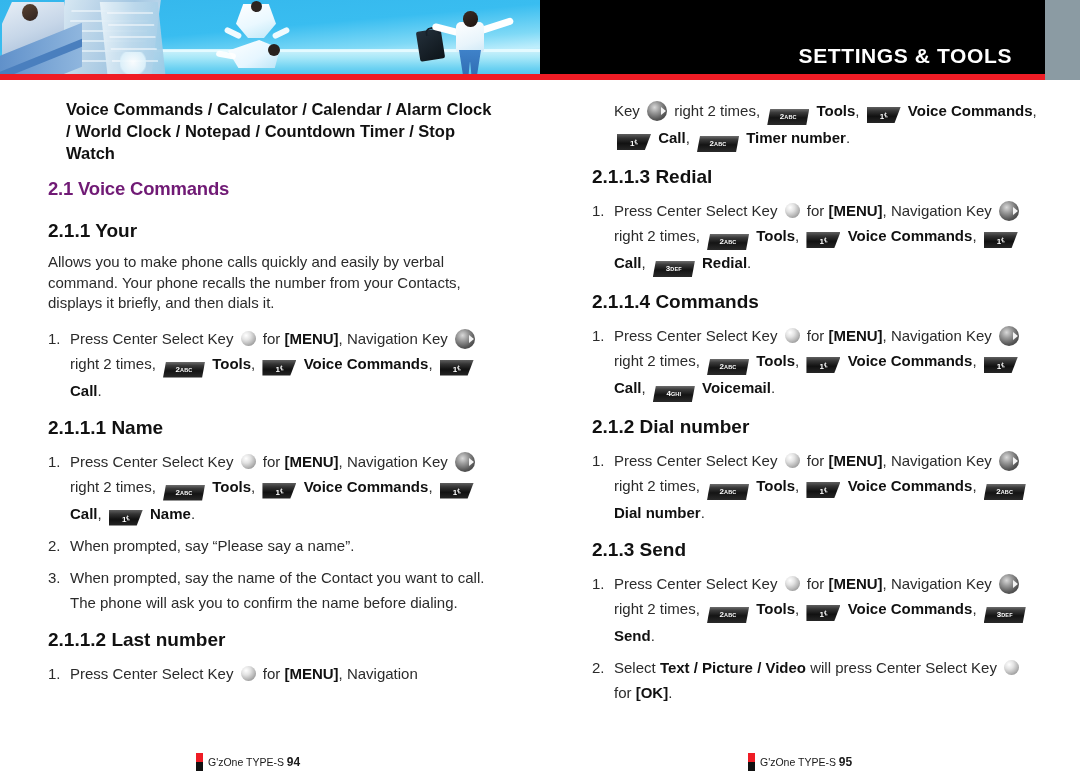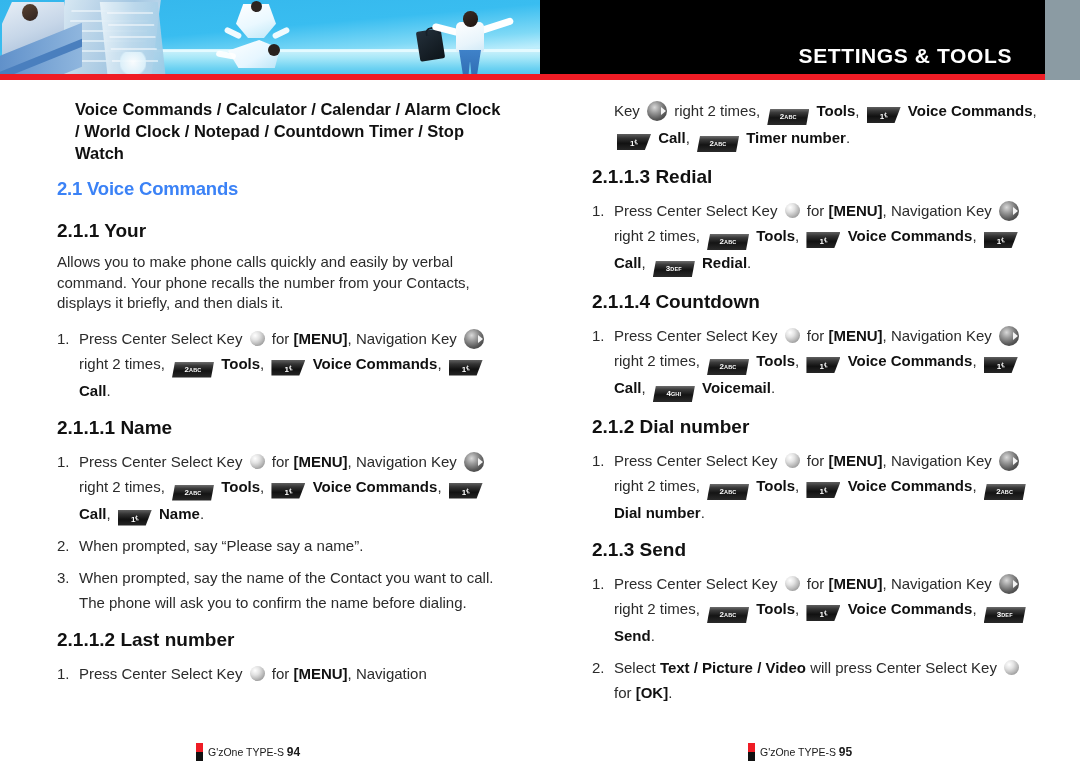--- a/index.html
+++ b/index.html
@@ -122,29 +122,29 @@
   #section-title{
     position:absolute;right:68px;top:44px;
     color:#ffffff;font-size:21px;font-weight:bold;letter-spacing:.6px;
   }
   .banner-redline{
     position:absolute;left:0;top:74px;width:1045px;height:6px;background:#ef1c25;
   }
 
   
   .col{position:absolute;top:98px;width:450px;}
-  #col-left{left:57px;}
+  #col-left{left:48px;}
   #col-right{left:592px;}
 
   .intro{
     font-size:16.5px;font-weight:bold;color:#111;line-height:22px;
     margin:0 0 8px 18px;
   }
   h2.h-sec{
-    font-size:18.5px;font-weight:bold;color:#3b82f6;
+    font-size:18.5px;font-weight:bold;color:#701a75;
     margin:14px 0 20px 0;letter-spacing:-.2px;
   }
   h3.h-sub{
     font-size:19px;font-weight:bold;color:#111;margin:14px 0 10px 0;
   }
   p.para{
     font-size:15px;color:#2b2b2b;line-height:20.5px;margin:0 0 12px 0;
   }
   ol.steps{margin:0;padding:0;list-style:none;}
   ol.steps li{
@@ -185,21 +185,21 @@
     clip-path:polygon(7% 0,100% 0,93% 100%,0 100%);
   }
   
   .key.slant{
     width:34px;
     background:linear-gradient(180deg,#5f5f5f 0%,#343434 25%,#111111 58%,#262626 100%);
     clip-path:polygon(0 0,100% 0,82% 100%,0 100%);
   }
 
   
-  .footer{position:absolute;bottom:14px;font-size:10.5px;color:#1a1a1a;}
+  .footer{position:absolute;bottom:4px;font-size:10.5px;color:#1a1a1a;}
   #footer-left{left:196px;}
   #footer-right{left:748px;}
   .fmark{display:inline-block;width:7px;height:18px;vertical-align:-5px;margin-right:5px;
     background:linear-gradient(180deg,#ef1c25 0%,#ef1c25 50%,#111111 50%,#111111 100%);}
   .fpage{font-weight:bold;font-size:12px;}
 </style>
 </head>
 <body>
 
 <div id="header">
@@ -357,21 +357,21 @@
       <span class="b">Tools</span>,
       <span class="key slant"><span class="lbl"><span>1</span><span class="st">℄</span></span></span>
       <span class="b">Voice Commands</span>,
       <span class="key slant"><span class="lbl"><span>1</span><span class="st">℄</span></span></span>
       <span class="b">Call</span>,
       <span class="key wide"><span class="lbl"><span>3</span><span class="sm">DEF</span></span></span>
       <span class="b">Redial</span><span>.</span>
     </li>
   </ol>
 
-  <h3 class="h-sub">2.1.1.4 Countdown</h3>
+  <h3 class="h-sub">2.1.1.4 Commands</h3>
   <ol class="steps">
     <li>
       <span class="num">1.</span>
       <span>Press Center Select Key</span>
       <span class="icon-center"></span>
       <span>for</span>
       <span class="b">[MENU]</span><span>, Navigation Key</span>
       <span class="icon-nav"></span>
       <span>right 2 times,</span>
       <span class="key wide"><span class="lbl"><span>2</span><span class="sm">ABC</span></span></span>

